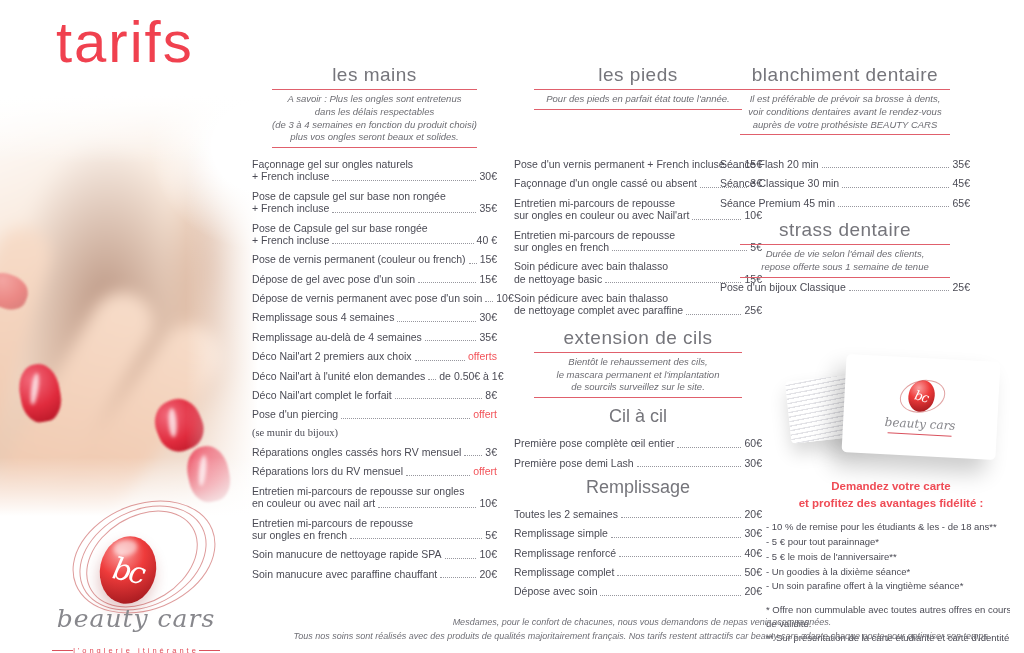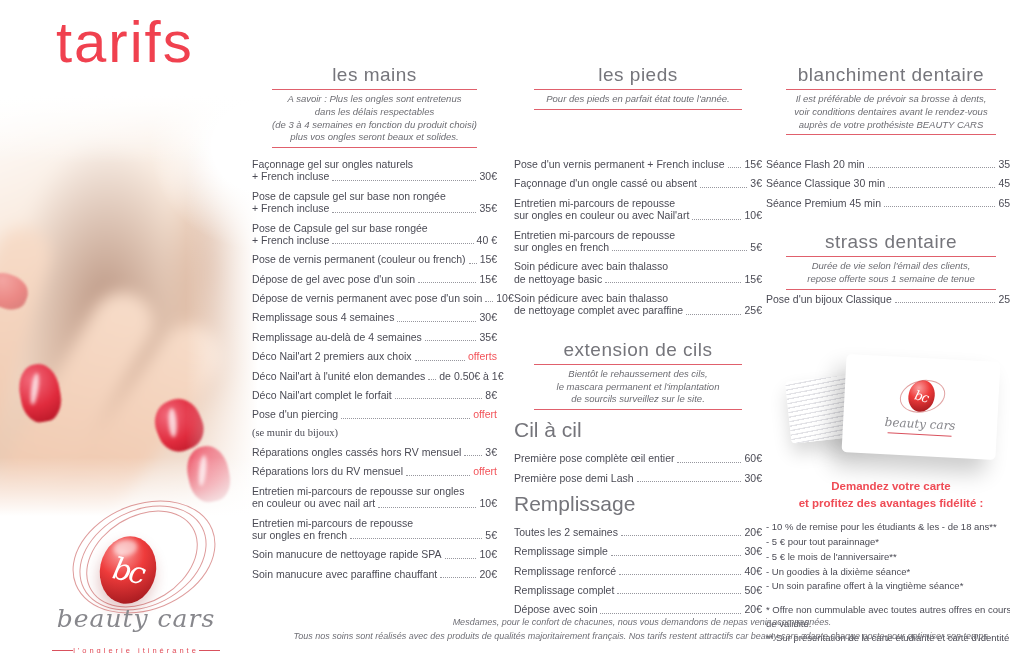--- a/index.html
+++ b/index.html
@@ -54,30 +54,30 @@
   .logo-name { position:absolute; left:0; right:0; top:102px; text-align:center; color:#87878c;
                font-family:"DejaVu Serif", serif; font-style:italic; font-size:25px; letter-spacing:1px; }
   .logo-tag { position:absolute; left:4px; right:4px; top:144px; display:flex; align-items:center; gap:0;
               color:#e04b57; font-size:7.5px; letter-spacing:3px; text-transform:lowercase; }
   .tl { flex:1; height:1px; background:#d9515d; }
 
   
   .col { position:absolute; top:64px; }
   .c1 { left:252px; width:245px; }
   .c2 { left:514px; width:248px; }
-  .c3 { left:766px; width:250px; }
+  .c3 { left:720px; width:250px; }
 
   .sec-head { text-align:center; }
   .sec-head.first { min-height:94px; }
-  .sec + .sec .sec-head, .sec:not(:first-child) .sec-head { margin-top:22px; }
+  .sec + .sec .sec-head, .sec:not(:first-child) .sec-head { margin-top:10px; }
   .sec-title { margin:0 0 3px; font-size:19px; font-weight:300; color:#75757b; letter-spacing:.5px; }
   .rule { width:84%; height:1px; background:#e0606c; margin:3px auto; }
   .note { font-size:9.5px; font-style:italic; color:#6d6d73; line-height:1.35; white-space:pre-line;
           margin:2px 0 3px; }
-  .sub-title { margin:8px 0 10px; font-size:21px; font-weight:300; color:#75757b; text-align:left; }
+  .sub-title { margin:8px 0 10px; font-size:18px; font-weight:300; color:#75757b; text-align:center; }
 
   .item { margin-bottom:7px; font-size:10.5px; line-height:1.18; }
   .pre { white-space:nowrap; }
   .row { display:flex; align-items:flex-end; }
   .lbl { white-space:nowrap; }
   .dots { flex:1; border-bottom:1px dotted #97979e; margin:0 3px 2px; min-width:8px; }
   .price { white-space:nowrap; }
   .red { color:#f25359; }
   .post { margin-top:6px;font-family:Liberation Serif, serif; }
 

